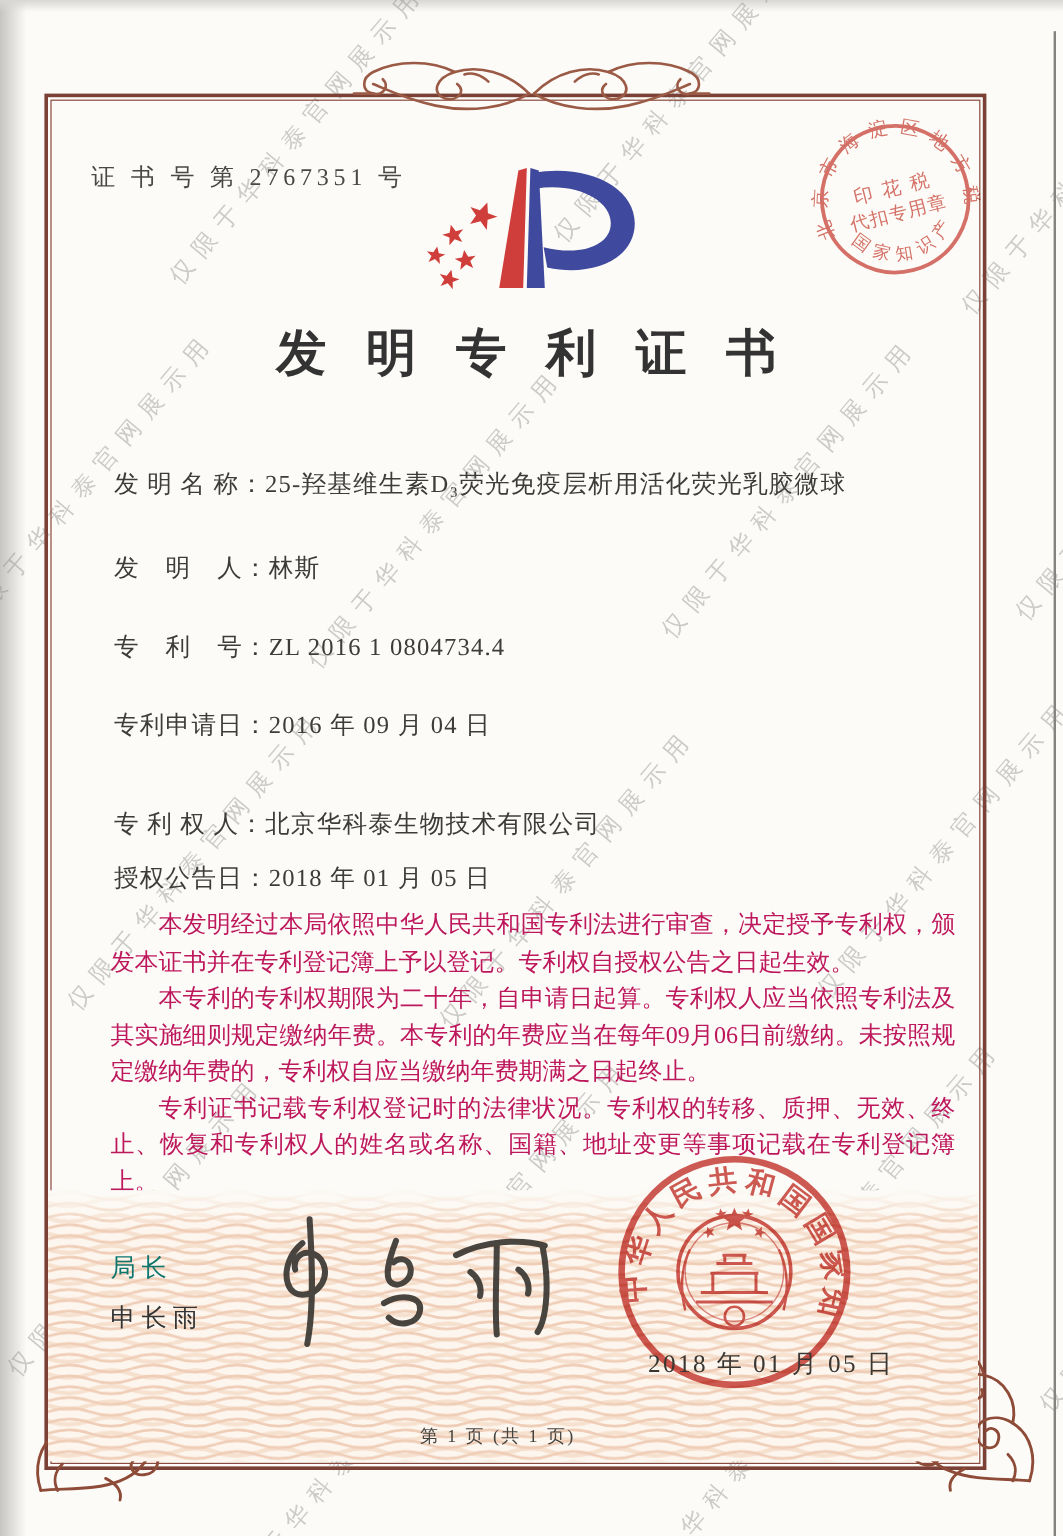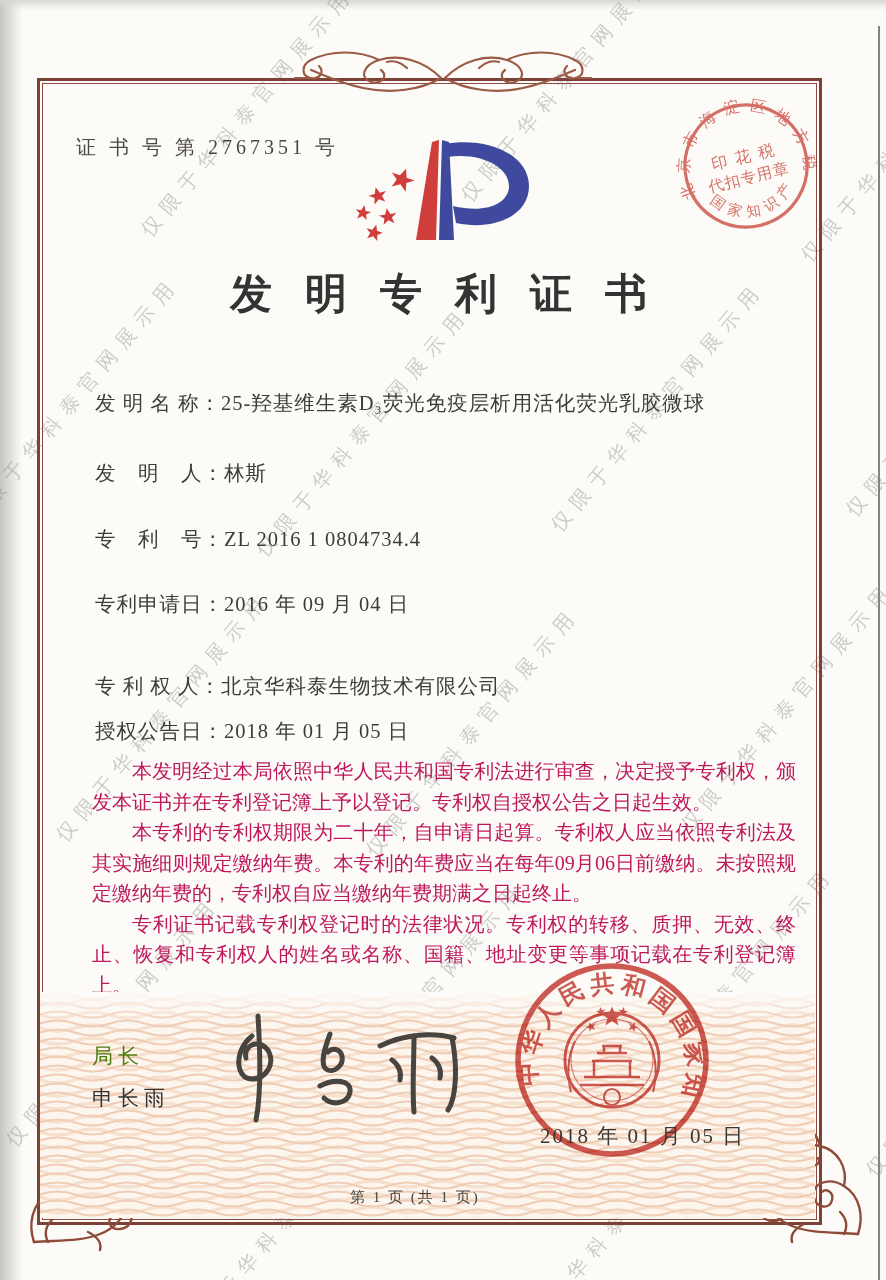--- a/index.html
+++ b/index.html
@@ -29,21 +29,21 @@
   .f0{top:389px}.f1{top:459px}.f2{top:525px}.f3{top:590px}.f4{top:672px}.f5{top:717px}
 
   .body-text{position:absolute;left:92px;top:756px;width:704px;font-size:20px;
              line-height:30.5px;color:#be185d;text-align:justify;}
   .body-text p{margin:0;text-indent:2em;}
 
   .waves{position:absolute;left:40px;top:992px;width:775px;height:226px;}
   .waves-fade{position:absolute;left:40px;top:992px;width:775px;height:30px;
               background:linear-gradient(#fcfbf7,rgba(252,251,247,0));}
 
-  .director-title{position:absolute;left:92px;top:1042px;font-size:21px;letter-spacing:5px;color:#4d7c0f;}
+  .director-title{position:absolute;left:92px;top:1042px;font-size:21px;letter-spacing:5px;color:#0f766e;}
   .director-name{position:absolute;left:92px;top:1084px;font-size:21px;letter-spacing:5px;color:#333;}
   .signature{position:absolute;left:212px;top:1006px;}
 
   .seal{position:absolute;left:509px;top:957px;mix-blend-mode:multiply;}
   .seal-date{position:absolute;left:540px;top:1122px;font-size:21px;letter-spacing:2px;color:#3a3733;}
 
   .page-info{position:absolute;left:350px;top:1188px;font-size:15px;letter-spacing:2px;color:#45433f;}
   .footer-note{position:absolute;left:476px;top:1177px;font-size:26px;letter-spacing:2px;color:#8e8e8e;
                font-family:"Liberation Sans","DejaVu Sans",sans-serif;}
 

